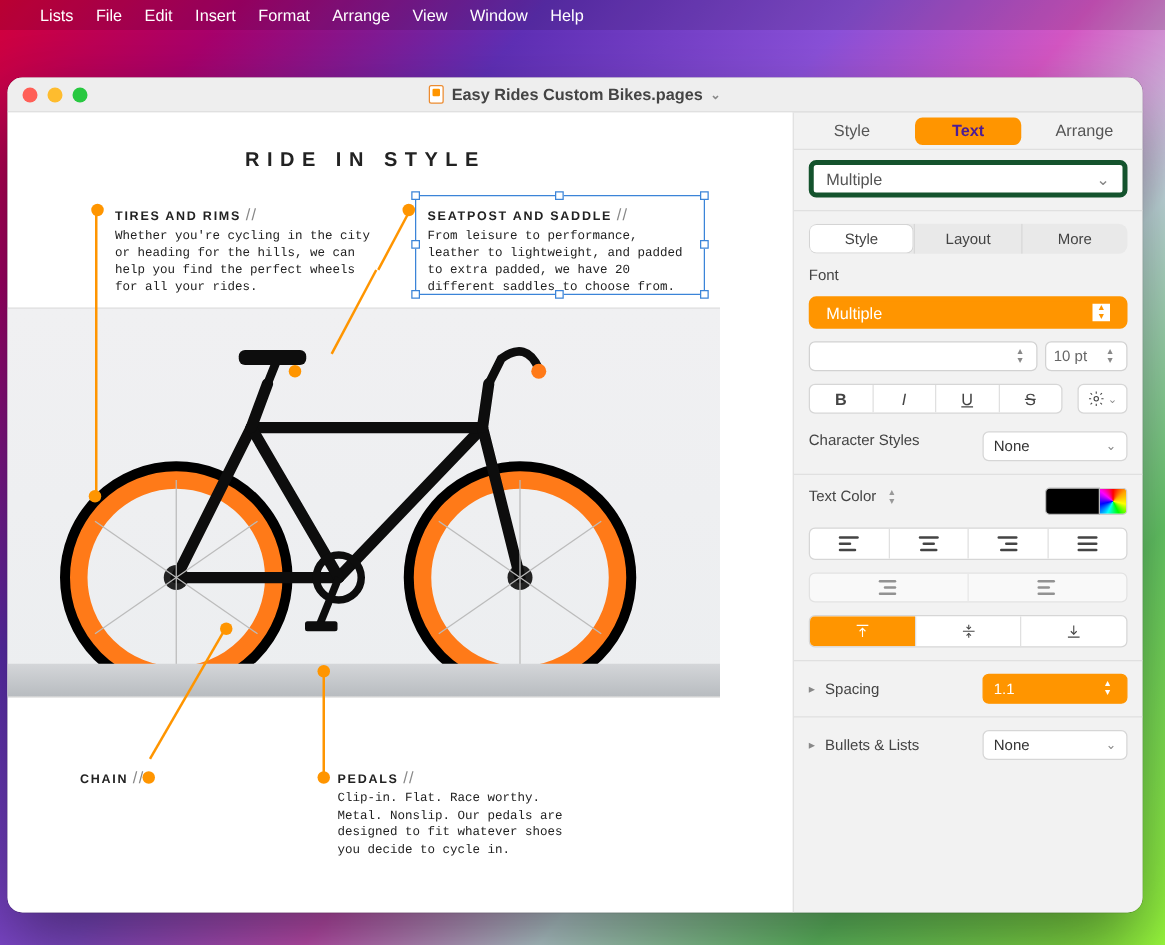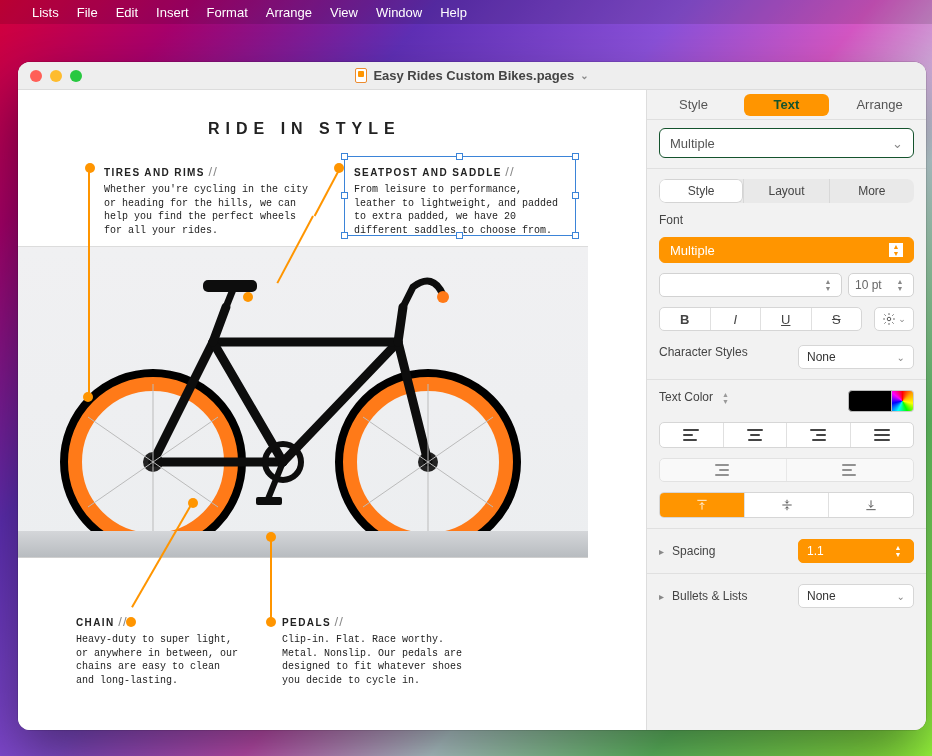--- a/index.html
+++ b/index.html
@@ -13,21 +13,21 @@
   .menubar {
     position: absolute; top: 0; left: 0; right: 0; height: 24px;
     display: flex; align-items: center; padding: 0 14px; gap: 18px;
     font-size: 13px; color: #fff; font-weight: 500;
     background: rgba(0,0,0,0.12);
   }
   .menubar .apple { font-size: 15px; }
   .menubar .mi:first-of-type { font-weight: 700; }
   
   .window {
-    position: absolute; top: 62px; left: 18px; width: 908px; height: 668px;
+    position: absolute; top: 62px; left: 6px; width: 908px; height: 668px;
     background: #f6f6f6; border-radius: 12px; overflow: hidden;
     box-shadow: 0 30px 60px rgba(0,0,0,0.45), 0 0 0 0.5px rgba(0,0,0,0.2);
     display: flex; flex-direction: column;
   }
   .titlebar {
     height: 28px; display:flex; align-items:center; justify-content:center; position:relative;
     background: #eeeeee; border-bottom: 1px solid #dcdcdc;
   }
   .traffic { position:absolute; left:12px; top:8px; display:flex; gap:8px; }
   .traffic span { width:12px; height:12px; border-radius:50%; display:inline-block; }
@@ -60,24 +60,24 @@
   }
   .photo::after{
     content:""; position:absolute; left:0; right:0; bottom:0; height:26px;
     background:linear-gradient(#d4d6d9,#b8bcc0);
   }
   .bike { position:absolute; inset:0; }
   
   .inspector { width:280px; background:#f2f2f2; border-left:1px solid #ddd; display:flex; flex-direction:column;}
   .insp-tabs { display:flex; height:30px; align-items:center; border-bottom:1px solid #dfdfdf;}
   .insp-tab { flex:1; text-align:center; font-size:13px; color:#555; height:22px; line-height:22px; border-radius:6px; margin:4px;}
-  .insp-tab.active { background:#ff9500; color:#14532d; font-weight:600;}
+  .insp-tab.active { background:#ff9500; color:#4c1d95; font-weight:600;}
   .insp-body { padding:8px 12px 12px 12px; display:flex; flex-direction:column; gap:10px; }
   .bigselect {
-    height:30px; background:#fff; border:1px solid #14532d; border-radius:6px;
+    height:30px; background:#fff; border:4px solid #14532d; border-radius:6px;
     display:flex; align-items:center; justify-content:space-between; padding:0 10px; font-size:13px; color:#555;
   }
   .hr { height:1px; background:#e0e0e0; margin:0 -12px; }
   .seg3 { display:flex; background:#e9e9e9; border-radius:7px; overflow:hidden; height:24px;}
   .seg3 > div { flex:1; display:flex; align-items:center; justify-content:center; font-size:12px; color:#444;}
   .seg3 > div + div { border-left:1px solid #d8d8d8;}
   .seg3 > div.active { background:#fff; box-shadow: inset 0 0 0 1px #d4d4d4; border-radius:6px;}
   .label { font-size:12px; color:#444; }
   .sel-orange { background:#ff9500; color:#fff; border-color:#ff9500; }
   .sel-orange .chev-split { background:#fff; color:#ff9500;}
@@ -236,21 +236,20 @@
 
       <div class="dot" style="top:527px;left:248px;"></div>
       <div class="leader" style="top:448px;left:252px;width:2px;height:82px;"></div>
       <div class="dot" style="top:442px;left:248px;"></div>
 
       <div class="callout" style="top:524px;left:58px;width:165px;">
         <div>
           <span class="head">CHAIN</span>
           <span class="slashes">//</span>
         </div>
-        <div class="body">Heavy-duty to super light, or anywhere in between, our chains are easy to clean and long-lasting.</div>
       </div>
 
       <div class="callout" style="top:524px;left:264px;width:185px;">
         <div>
           <span class="head">PEDALS</span>
           <span class="slashes">//</span>
         </div>
         <div class="body">Clip-in. Flat. Race worthy. Metal. Nonslip. Our pedals are designed to fit whatever shoes you decide to cycle in.</div>
       </div>
     </div>

